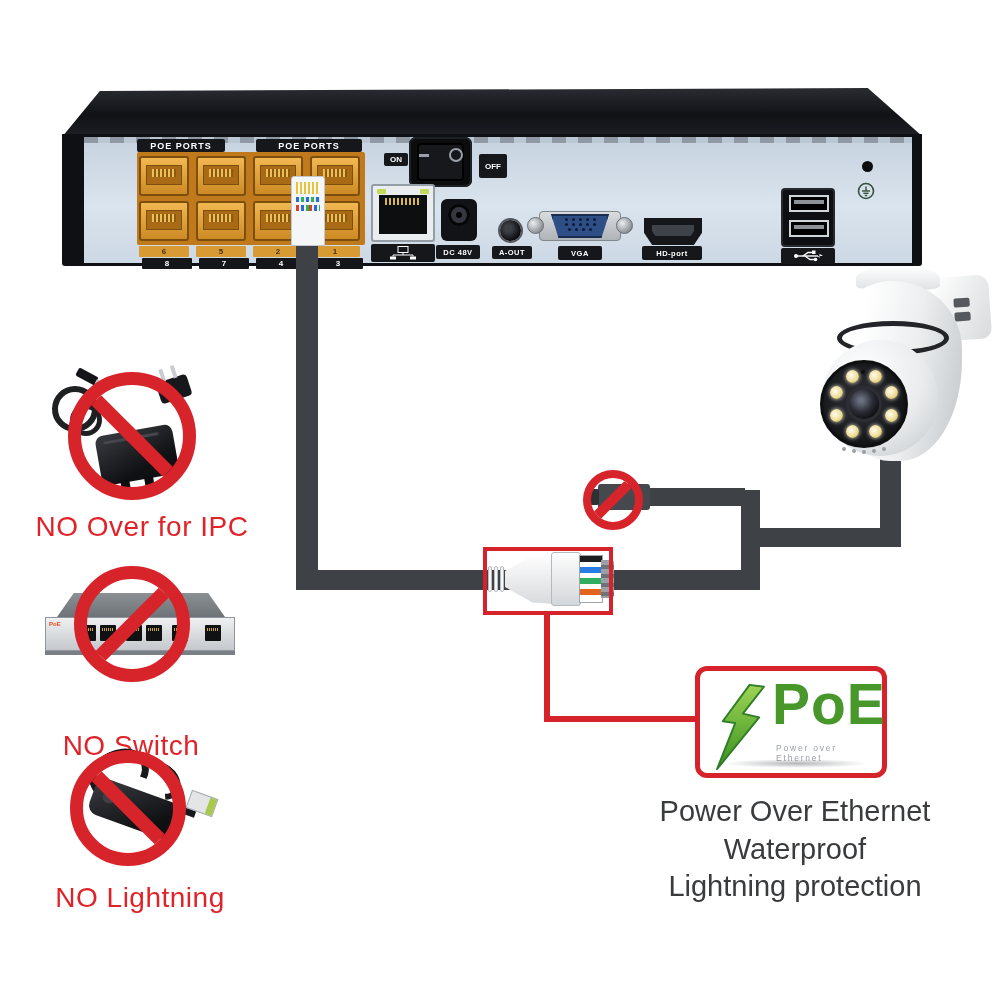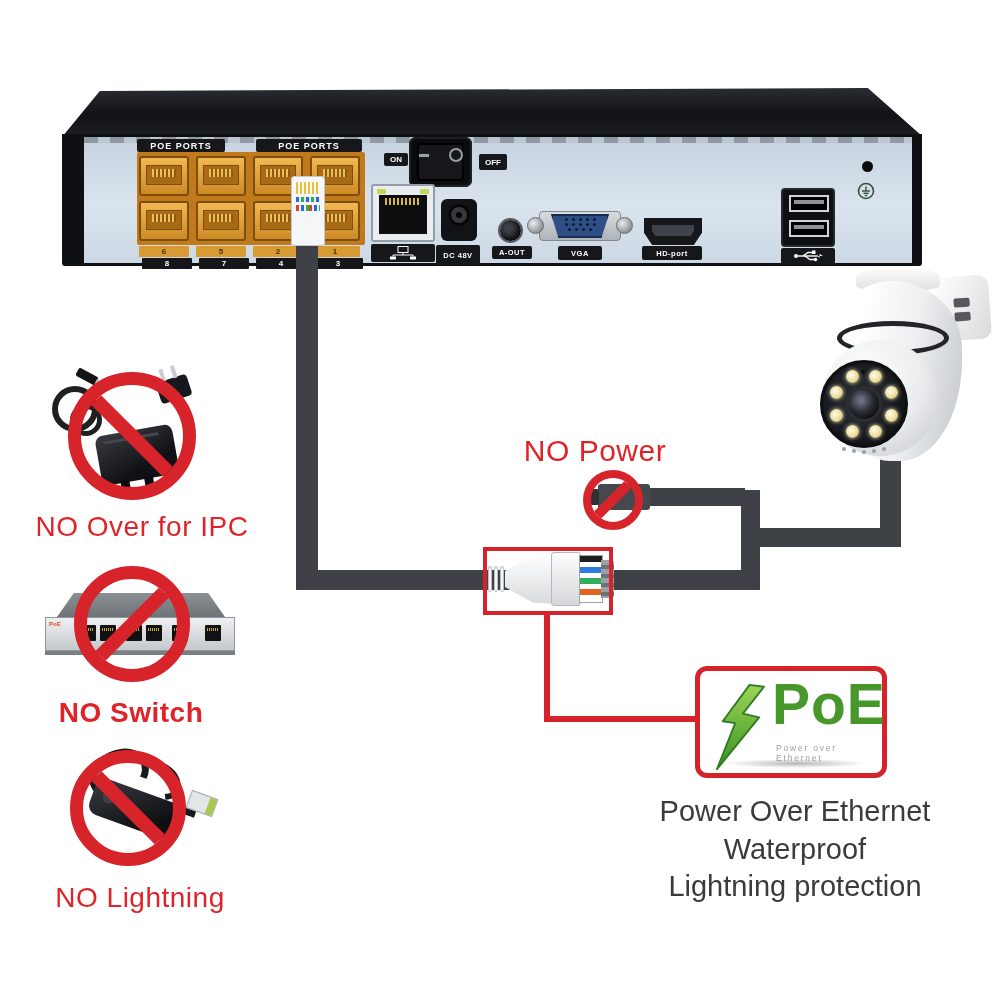--- a/index.html
+++ b/index.html
@@ -243,41 +243,41 @@
       <span class="row1"></span>
       <span class="row2"></span>
     </div>
 
     <div class="abs tag" style="left:384px;top:153px;width:24px;height:13px;font-size:8px;">ON</div>
     <div class="abs rocker">
       <span class="well"></span>
       <span class="dash"></span>
       <span class="ring"></span>
     </div>
-    <div class="abs tag" style="left:479px;top:154px;width:28px;height:16px;font-size:8px;">OFF</div>
+    <div class="abs tag" style="left:479px;top:154px;width:28px;height:24px;font-size:8px;">OFF</div>
 
     <div class="abs lan-port">
       <span class="cav"></span>
       <span class="led" style="left:4px;"></span>
       <span class="led" style="right:4px;"></span>
     </div>
     <div class="panel-label" style="left:371px;top:244px;width:64px;height:18px;">
       <svg width="36" height="14" viewBox="0 0 36 14">
         <rect x="13" y="0.5" width="10" height="6" fill="none" stroke="#fff" stroke-width="1"></rect>
         <line x1="18" y1="6.5" x2="18" y2="9" stroke="#fff" stroke-width="1"></line>
         <line x1="8" y1="9" x2="28" y2="9" stroke="#fff" stroke-width="1"></line>
         <line x1="8" y1="9" x2="8" y2="10.5" stroke="#fff" stroke-width="1"></line>
         <line x1="28" y1="9" x2="28" y2="10.5" stroke="#fff" stroke-width="1"></line>
         <rect x="5" y="10.5" width="6" height="3" fill="#fff"></rect>
         <rect x="25" y="10.5" width="6" height="3" fill="#fff"></rect>
       </svg>
     </div>
 
     <div class="abs dc-jack"></div>
-    <div class="panel-label" style="left:436px;top:245px;width:44px;height:21px;">DC 48V</div>
+    <div class="panel-label" style="left:436px;top:245px;width:44px;height:14px;">DC 48V</div>
 
     <div class="abs audio-jack"></div>
     <div class="panel-label" style="left:492px;top:246px;width:40px;height:13px;">A-OUT</div>
 
     <div class="abs vga">
       <span class="plate"></span>
       <span class="screw" style="left:0;"></span>
       <span class="screw" style="right:0;"></span>
       <span class="dsub">
         <span class="dotrow">
@@ -341,21 +341,20 @@
 
   <div class="cable" style="left:296px;top:243px;width:22px;height:330px;"></div>
   <div class="cable" style="left:296px;top:570px;width:462px;height:20px;"></div>
   <div class="cable" style="left:741px;top:490px;width:19px;height:100px;"></div>
   <div class="cable" style="left:645px;top:488px;width:100px;height:18px;"></div>
   <div class="cable" style="left:752px;top:528px;width:132px;height:19px;"></div>
   <div class="cable" style="left:880px;top:452px;width:21px;height:95px;"></div>
 
   <div class="abs pigtail"></div>
   <div class="ban small fwd" style="left:583px;top:470px;width:60px;height:60px;"></div>
-  <div class="warn-text" style="left:510px;top:434px;width:170px;font-size:30px;">NO Power</div>
 
   <div class="ridge" style="left:488px;"></div>
   <div class="ridge" style="left:494px;"></div>
   <div class="ridge" style="left:500px;"></div>
   <div class="abs cone wconn"></div>
   <div class="abs cyl wconn"></div>
   <div class="abs stripes wconn"></div>
   <div class="abs ptip wconn"></div>
   <div class="abs conn-box"></div>
 
@@ -431,21 +430,21 @@
     <div class="abs sw-front"></div>
     <div class="abs sw-brand">PoE</div>
     <div class="sw-port" style="left:80px;"></div>
     <div class="sw-port" style="left:100px;"></div>
     <div class="sw-port" style="left:126px;"></div>
     <div class="sw-port" style="left:146px;"></div>
     <div class="sw-port" style="left:172px;"></div>
     <div class="sw-port" style="left:205px;"></div>
     <div class="abs sw-base"></div>
     <div class="ban fwd" style="left:74px;top:566px;width:116px;height:116px;"></div>
-    <div class="warn-text" style="left:21px;top:697px;width:220px;font-weight:bold;">NO Switch</div>
+    <div class="warn-text" style="left:21px;top:730px;width:220px;">NO Switch</div>
   </div>
 
   <div class="abs">
     <div class="abs cn-arc1"></div>
     <div class="abs cn-arc2"></div>
     <div class="abs cn-box"></div>
     <div class="abs cn-stub"></div>
     <div class="abs cn-rj45"></div>
     <div class="ban back" style="left:70px;top:750px;width:116px;height:116px;"></div>
     <div class="warn-text" style="left:18px;top:882px;width:244px;">NO Lightning</div>

